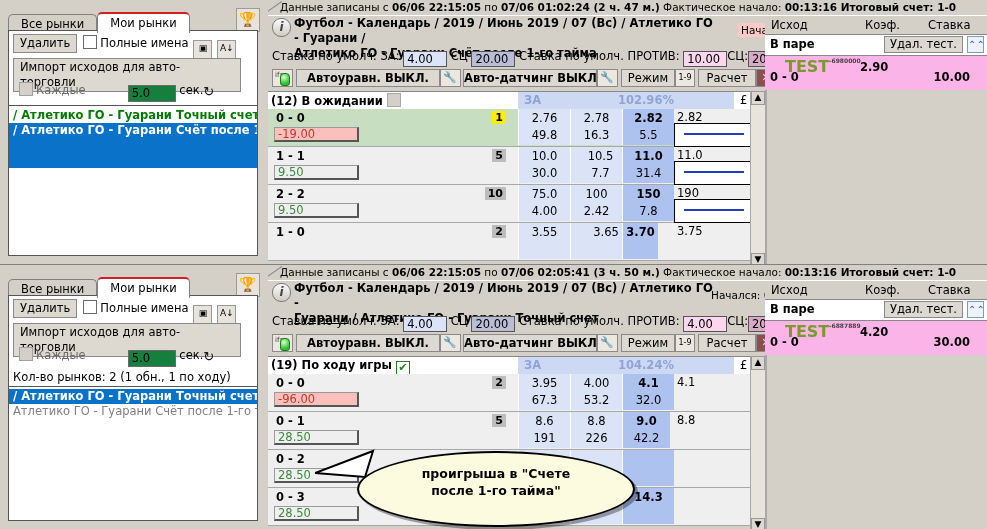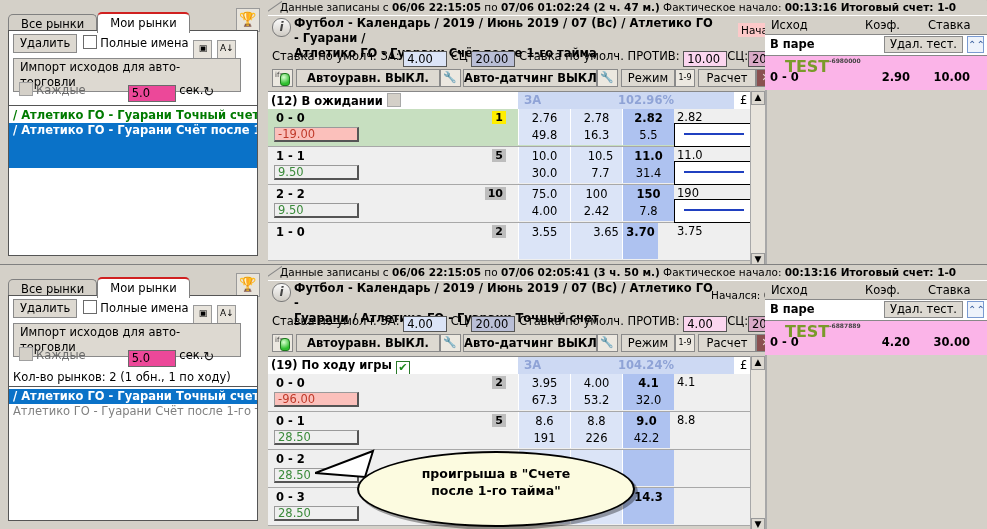--- a/index.html
+++ b/index.html
@@ -24,21 +24,21 @@
   .btn{display:inline-block;border:1px solid #8a8a8a;background:#ddd9d1;padding:1px 6px;
        font-size:11.5px;line-height:15px;box-sizing:border-box;}
   .cb{display:inline-block;width:12px;height:12px;border:1px solid #6a6a6a;background:#fff;
       vertical-align:-2px;margin:0 3px 0 6px;}
   .cb.gray{background:#d4d0c8;border-color:#a0a0a0;}
   .miniicon{display:inline-block;width:17px;height:17px;border:1px solid #9a9a9a;background:#e8e4dc;
             text-align:center;font-size:9px;line-height:15px;vertical-align:-4px;margin-left:5px;}
   .wide-btn{display:block;width:228px;border:1px solid #8a8a8a;background:#ddd9d1;
             padding:1px 6px;font-size:11.5px;line-height:15px;box-sizing:border-box;}
   .num-in{display:inline-block;width:48px;height:17px;line-height:15px;border:1px solid #6a6a6a;
-          background:#ec4899;text-align:left;padding:0 3px;font-size:11.5px;box-sizing:border-box;vertical-align:-3px;}
+          background:#15803d;text-align:left;padding:0 3px;font-size:11.5px;box-sizing:border-box;vertical-align:-3px;}
   .reload{display:inline-block;width:15px;height:15px;font-size:13px;line-height:13px;vertical-align:-2px;color:#1a1a1a;}
   .countline{font-size:11.5px;padding:2px 4px 0 4px;}
   .listsep{height:1px;background:#555;margin:2px 0 0 0;}
   .mkt-item{height:15px;line-height:15px;padding:0 4px;font-size:11.5px;white-space:nowrap;overflow:hidden;}
   .mkt-green{color:#007a00;font-weight:bold;}
   .mkt-sel{background:#0a72c8;color:#fff;font-weight:bold;}
   .mkt-gray{color:#808080;}
   .mkt-selband{background:#0a72c8;height:30px;}
 
   
@@ -136,21 +136,21 @@
   .bp-sub{position:relative;height:20px;background:#fff;border-top:1px solid #888;border-bottom:1px solid #888;}
   .bp-sub .t{position:absolute;left:5px;top:2px;font-size:11.5px;font-weight:bold;}
   .bp-sub .db{position:absolute;right:24px;top:1px;height:17px;line-height:15px;border:1px solid #8a8a8a;
               background:#ddd9d1;font-size:11.5px;padding:0 5px;box-sizing:border-box;}
   .bp-sub .up{position:absolute;right:3px;top:1px;width:17px;height:17px;border:1px solid #7a9ad0;
               background:#eef3fb;text-align:center;line-height:15px;font-size:10px;color:#3a5f9e;box-sizing:border-box;}
   .betrow{position:relative;height:34px;background:#fbb4e8;}
   .betrow .test{position:absolute;left:20px;top:1px;font-size:16px;color:#7a9a2a;font-weight:bold;}
   .betrow .tiny{position:absolute;left:64px;top:1px;font-size:6px;color:#444;letter-spacing:0px;font-weight:bold;}
   .betrow .sc{position:absolute;left:5px;top:14px;font-size:11.5px;font-weight:bold;}
-  .betrow .odd{position:absolute;left:95px;top:14px;width:50px;text-align:right;font-size:11.5px;font-weight:bold;}
+  .betrow .odd{position:absolute;left:95px;top:4px;width:50px;text-align:left;font-size:11.5px;font-weight:bold;}
   .betrow .stk{position:absolute;left:150px;top:14px;width:55px;text-align:right;font-size:11.5px;font-weight:bold;}
   .vsep{position:absolute;left:0;top:0;width:2px;height:249px;background:#a8a8a8;}
 
   
   .callout{position:absolute;left:357px;top:443px;width:278px;height:84px;z-index:60;}
   .callout .bub{position:absolute;left:0;top:8px;width:278px;height:76px;border-radius:50%/50%;
                 background:#fcfbe0;border:2px solid #000;box-sizing:border-box;
                 box-shadow:3px 3px 0 rgba(0,0,0,.35);}
   .callout .txt{position:absolute;left:28px;top:22px;width:222px;text-align:center;
                 font-size:12.5px;font-weight:bold;line-height:17px;}

